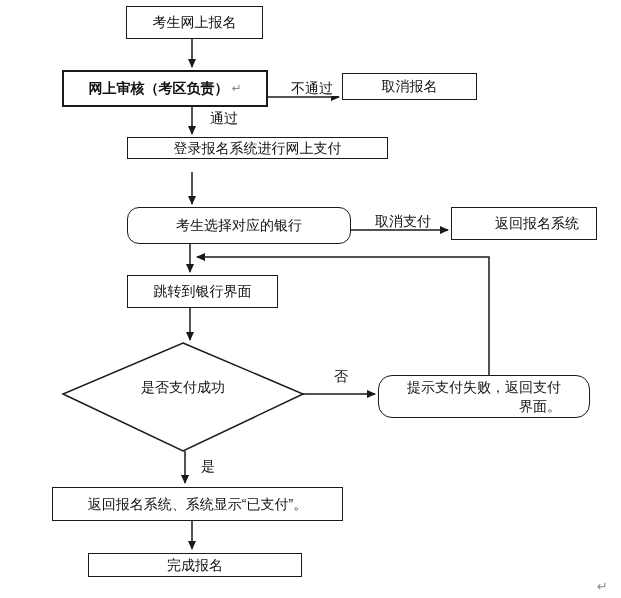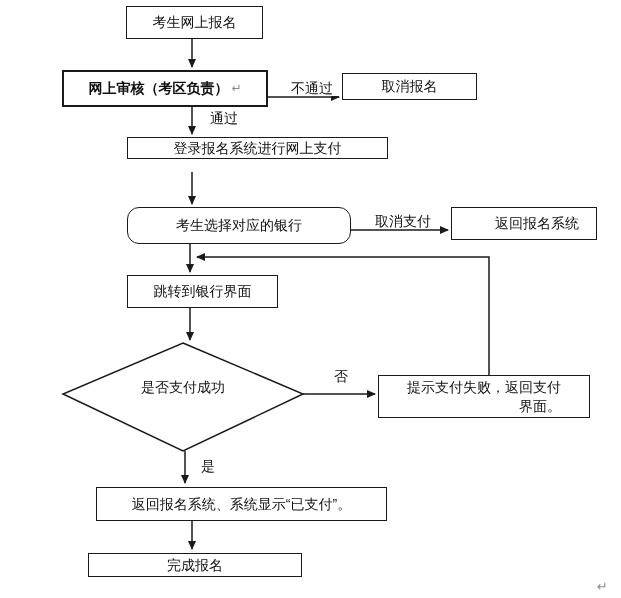--- a/index.html
+++ b/index.html
@@ -15,21 +15,21 @@
     position: absolute; z-index: 2;
     box-sizing: border-box;
     border: 1.5px solid #1a1a1a;
     background: #ffffff;
     display: flex; align-items: center; justify-content: center;
     text-align: right;
     font-size: 14px; line-height: 19px;
     padding: 1px 4px;
   }
   .node.bold { font-weight: bold; border-width: 2px; }
-  .node.multiline { white-space: pre-line; }
+  .node.multiline { white-space: pre-line; border-radius: 14px; }
   .diamond-label {
     position: absolute; z-index: 2;
     display: flex; align-items: center; justify-content: center;
     font-size: 14px; text-align: center;
     background: transparent;
   }
   .edge-label {
     position: absolute; z-index: 3;
     font-size: 14px; text-align: center;
     background: #ffffff;
@@ -83,21 +83,21 @@
 
   <div class="node" style="left:451px; top:207px; width:146px; height:33px;padding-left:30px;">返回报名系统</div>
 
   <div class="node" style="left:127px; top:275px; width:151px; height:33px;">跳转到银行界面</div>
 
   <div class="diamond-label" style="left:103px; top:378px; width:160px; height:19px;">是否支付成功</div>
 
   <div class="node multiline" style="left:378px; top:375px; width:212px; height:43px;">提示支付失败，返回支付
 界面。</div>
 
-  <div class="node" style="left:52px; top:487px; width:291px; height:34px;margin-left:44px;">返回报名系统、系统显示“已支付”。</div>
+  <div class="node" style="left:52px; top:487px; width:291px; height:34px;">返回报名系统、系统显示“已支付”。</div>
 
   <div class="node" style="left:88px; top:553px; width:214px; height:24px;">完成报名</div>
 
   <div class="edge-label" style="left:272px; top:80px;  width:56px;margin-left:12px;">不通过</div>
 
   <div class="edge-label" style="left:201px; top:110px; width:46px;">通过</div>
 
   <div class="edge-label" style="left:368px; top:213px; width:70px;">取消支付</div>
 
   <div class="edge-label" style="left:332px; top:368px; width:18px;">否</div>

